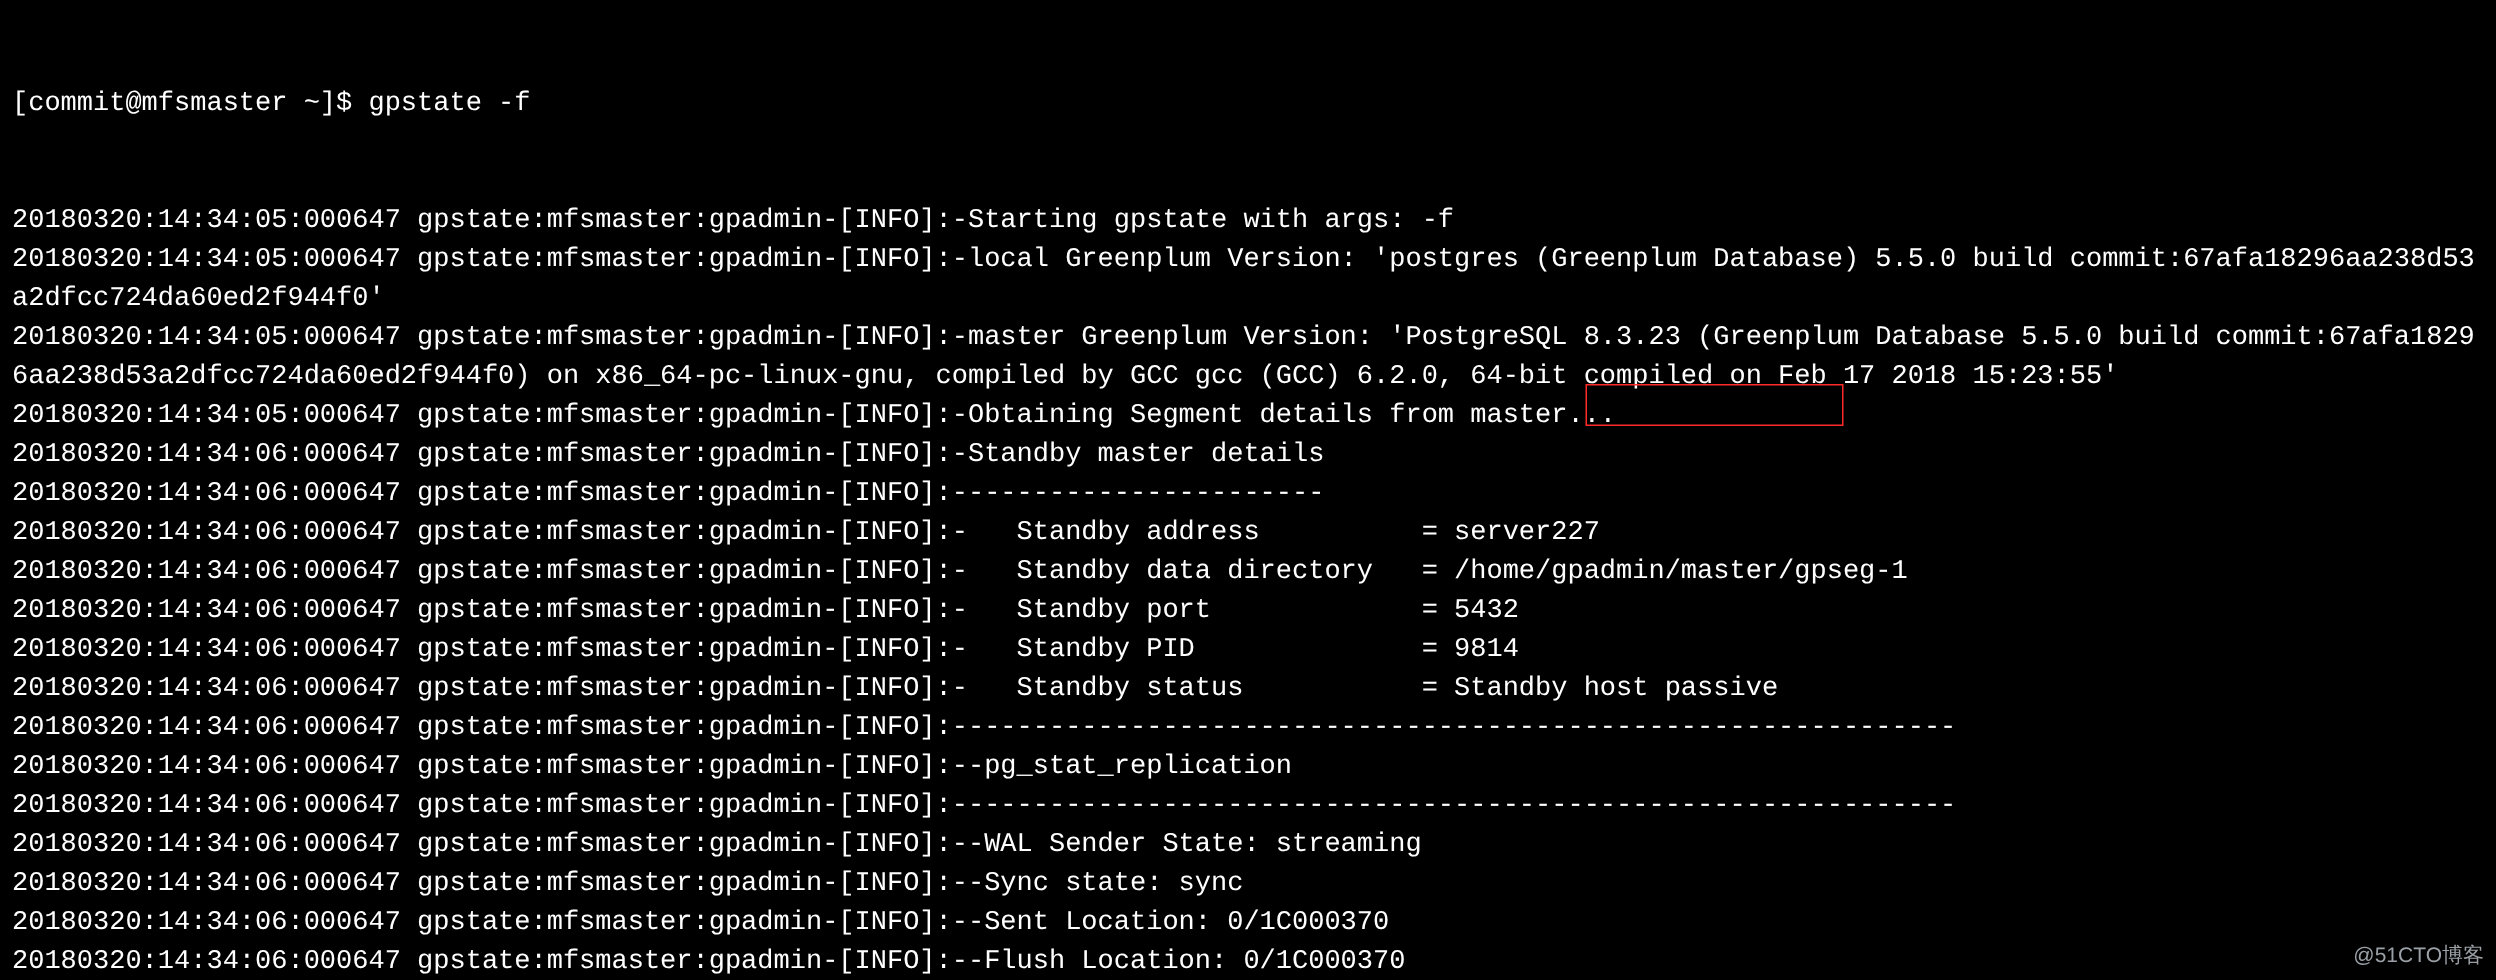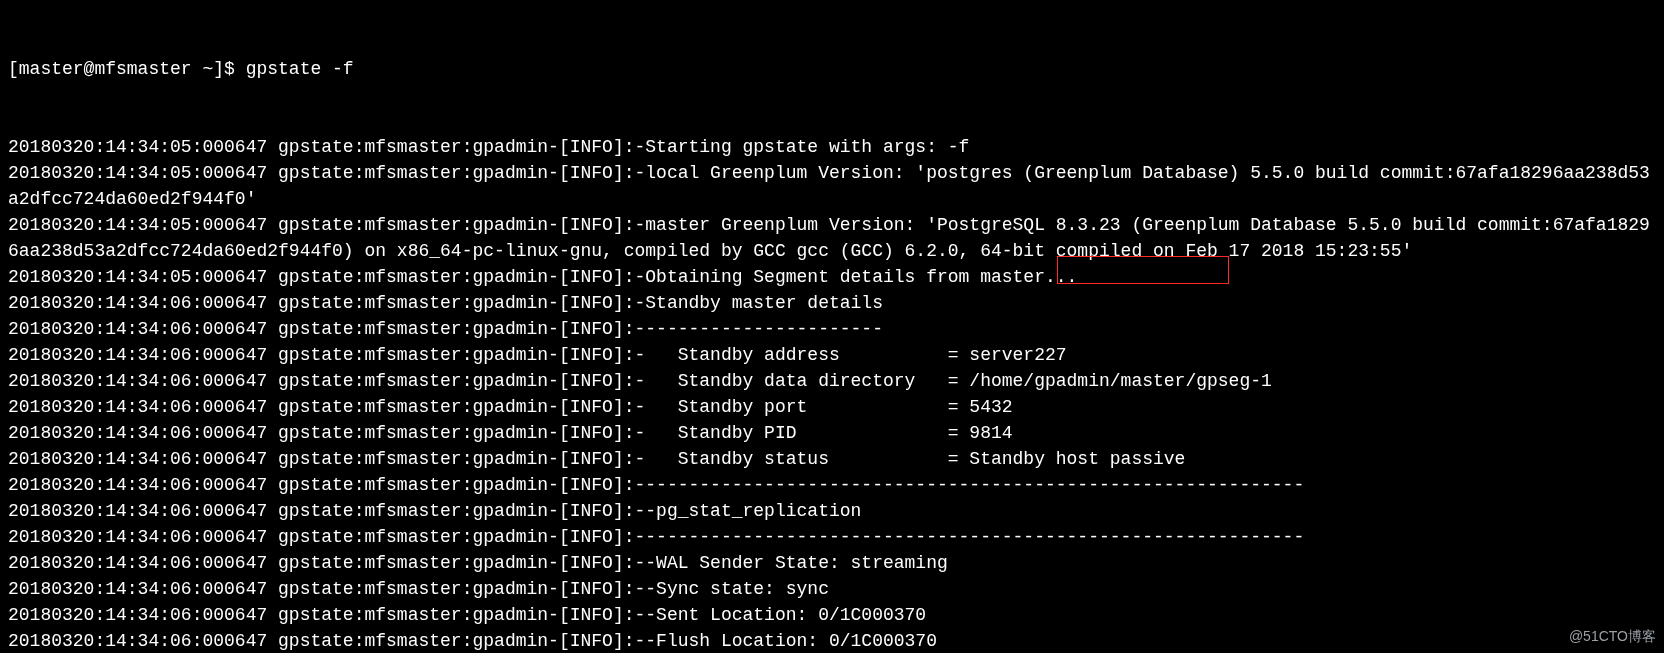--- a/index.html
+++ b/index.html
@@ -4,17 +4,17 @@
 <style>
   html,body{margin:0;padding:0;background:#000;color:#fff;font-family:"Courier New",monospace;font-size:18px;line-height:26px;width:1664px;height:653px;overflow:hidden;}
   .term{white-space:pre;padding:4px 8px;position:relative;}
   .box{position:absolute;border:1px solid #ff2b2b;background:transparent;pointer-events:none;}
   .watermark{position:absolute;right:8px;bottom:4px;color:#9aa0a6;font-size:14px;font-family:"Microsoft YaHei","SimSun",sans-serif;text-align:right;}
 </style>
 </head>
 <body>
 
 <div class="term">
-  <div>[master@mfsmaster ~]$ gpstate -f</div>
+  <div>[commit@mfsmaster ~]$ gpstate -f</div>
   <div id="lines-container"><div>20180320:14:34:05:000647 gpstate:mfsmaster:gpadmin-[INFO]:-Starting gpstate with args: -f</div><div>20180320:14:34:05:000647 gpstate:mfsmaster:gpadmin-[INFO]:-local Greenplum Version: 'postgres (Greenplum Database) 5.5.0 build commit:67afa18296aa238d53</div><div>a2dfcc724da60ed2f944f0'</div><div>20180320:14:34:05:000647 gpstate:mfsmaster:gpadmin-[INFO]:-master Greenplum Version: 'PostgreSQL 8.3.23 (Greenplum Database 5.5.0 build commit:67afa1829</div><div>6aa238d53a2dfcc724da60ed2f944f0) on x86_64-pc-linux-gnu, compiled by GCC gcc (GCC) 6.2.0, 64-bit compiled on Feb 17 2018 15:23:55'</div><div>20180320:14:34:05:000647 gpstate:mfsmaster:gpadmin-[INFO]:-Obtaining Segment details from master...</div><div>20180320:14:34:06:000647 gpstate:mfsmaster:gpadmin-[INFO]:-Standby master details</div><div>20180320:14:34:06:000647 gpstate:mfsmaster:gpadmin-[INFO]:-----------------------</div><div>20180320:14:34:06:000647 gpstate:mfsmaster:gpadmin-[INFO]:-   Standby address          = server227</div><div>20180320:14:34:06:000647 gpstate:mfsmaster:gpadmin-[INFO]:-   Standby data directory   = /home/gpadmin/master/gpseg-1</div><div>20180320:14:34:06:000647 gpstate:mfsmaster:gpadmin-[INFO]:-   Standby port             = 5432</div><div>20180320:14:34:06:000647 gpstate:mfsmaster:gpadmin-[INFO]:-   Standby PID              = 9814</div><div>20180320:14:34:06:000647 gpstate:mfsmaster:gpadmin-[INFO]:-   Standby status           = Standby host passive</div><div>20180320:14:34:06:000647 gpstate:mfsmaster:gpadmin-[INFO]:--------------------------------------------------------------</div><div>20180320:14:34:06:000647 gpstate:mfsmaster:gpadmin-[INFO]:--pg_stat_replication</div><div>20180320:14:34:06:000647 gpstate:mfsmaster:gpadmin-[INFO]:--------------------------------------------------------------</div><div>20180320:14:34:06:000647 gpstate:mfsmaster:gpadmin-[INFO]:--WAL Sender State: streaming</div><div>20180320:14:34:06:000647 gpstate:mfsmaster:gpadmin-[INFO]:--Sync state: sync</div><div>20180320:14:34:06:000647 gpstate:mfsmaster:gpadmin-[INFO]:--Sent Location: 0/1C000370</div><div>20180320:14:34:06:000647 gpstate:mfsmaster:gpadmin-[INFO]:--Flush Location: 0/1C000370</div></div>
   <div class="box" id="hl" style="left: 1057px; top: 256px; width: 170px; height: 26px;"></div>
 </div>
 <div class="watermark">@51CTO博客</div>
 
 </body></html>

